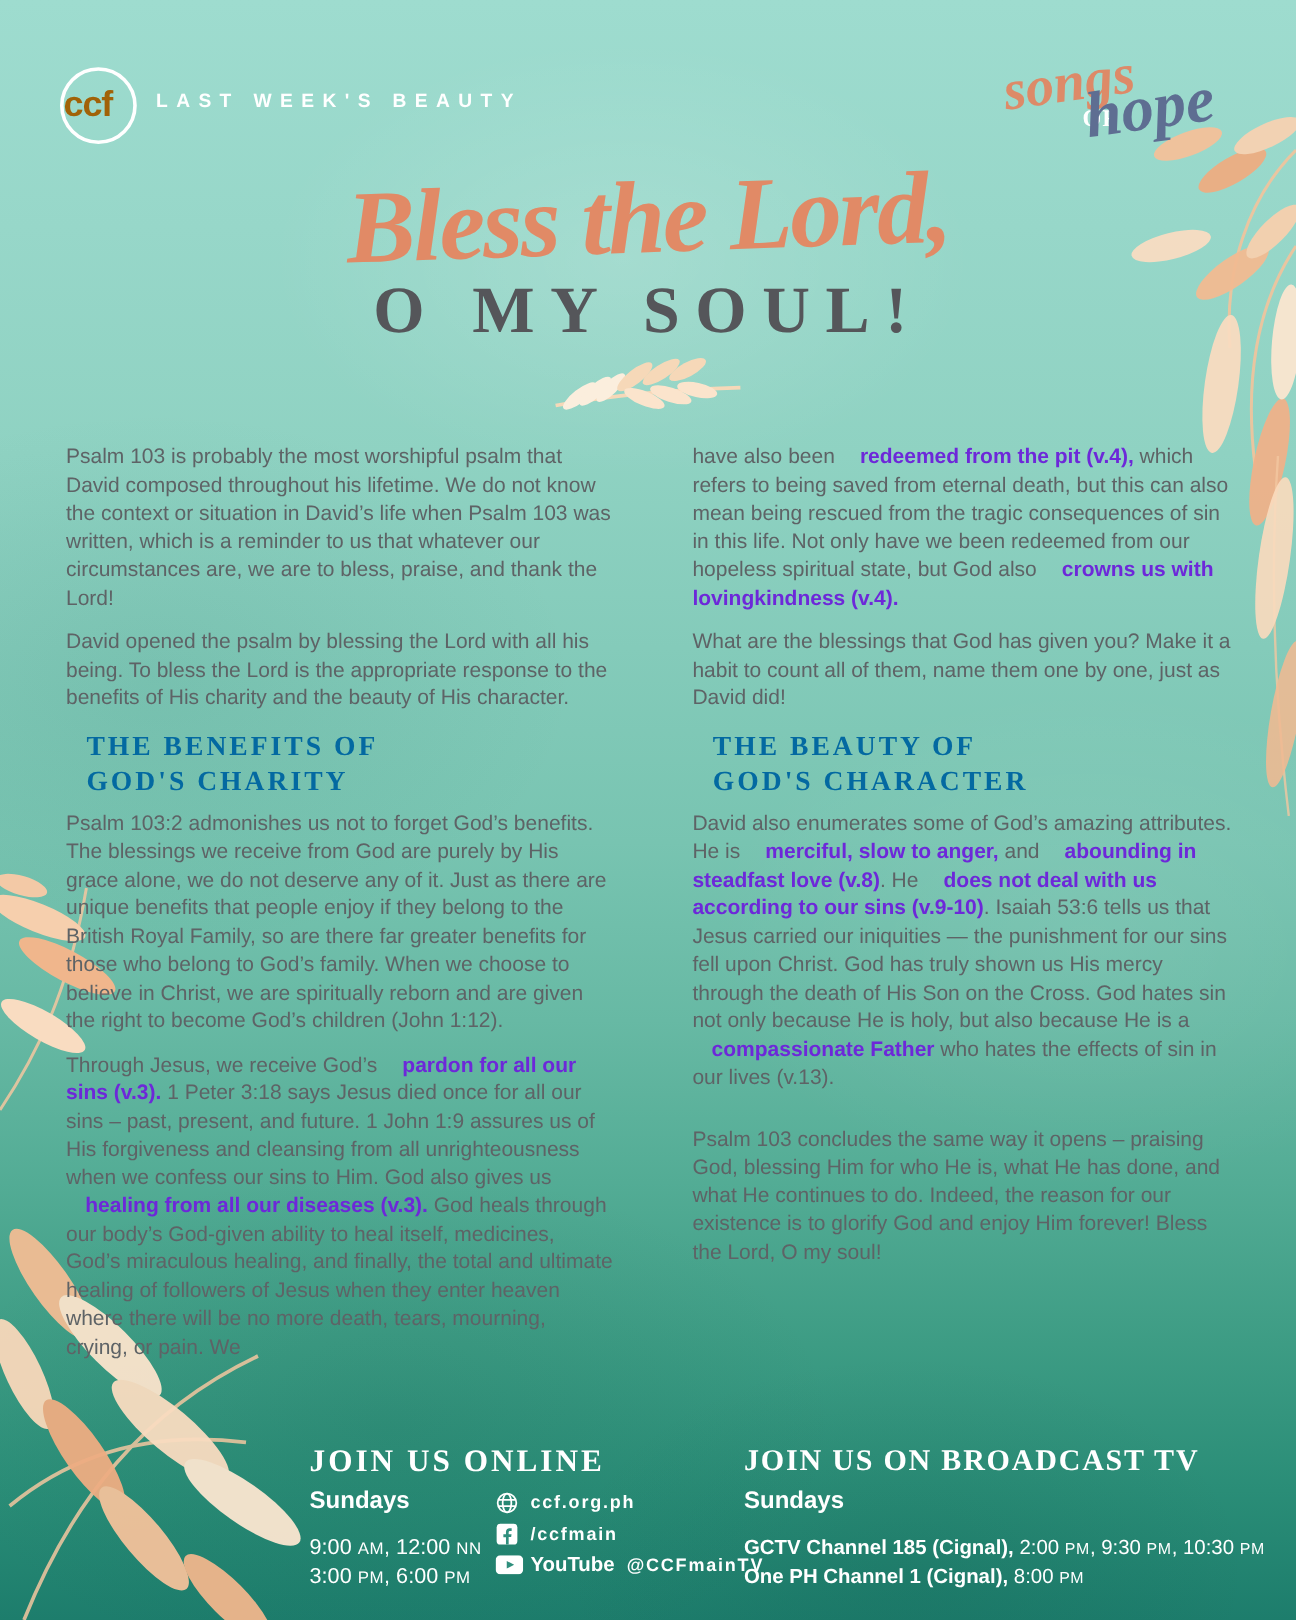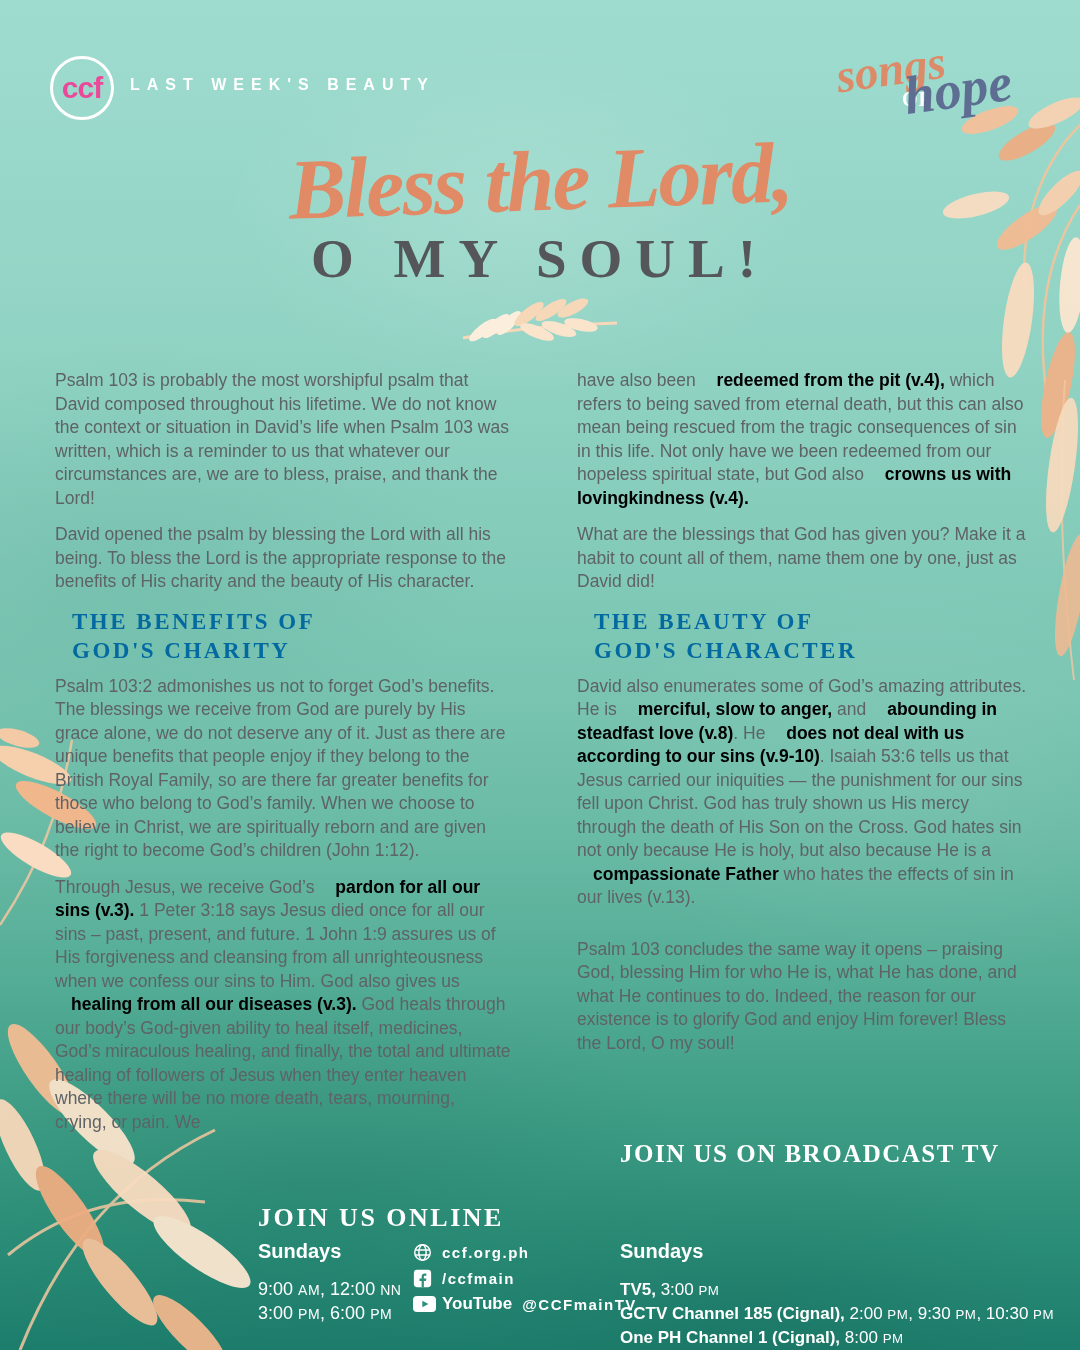--- a/index.html
+++ b/index.html
@@ -16,22 +16,22 @@
       radial-gradient(420px 260px at 48% 16%, rgba(255,255,255,.14), rgba(255,255,255,0) 70%),
       radial-gradient(500px 320px at 12% 42%, rgba(28,110,95,.10), rgba(28,110,95,0) 70%),
       radial-gradient(460px 300px at 84% 58%, rgba(255,255,255,.08), rgba(255,255,255,0) 70%),
       radial-gradient(520px 300px at 30% 88%, rgba(10,80,68,.12), rgba(10,80,68,0) 72%),
       radial-gradient(380px 240px at 70% 97%, rgba(8,70,60,.12), rgba(8,70,60,0) 75%);
   }
   .deco{position:absolute;pointer-events:none;}
 
   
   .logo{position:absolute;left:50px;top:56px;width:58px;height:58px;border:3.5px solid #fff;
-    border-radius:50%;display:flex;align-items:center;justify-content:center;
-    color:#ec4899;font-weight:bold;font-size:30px;letter-spacing:-1px;}
+    border-radius:50%;display:flex;align-items:center;
+    color:#a16207;font-weight:bold;font-size:30px;letter-spacing:-1px;}
   .kicker{position:absolute;left:130px;top:76px;color:#fff;font-weight:bold;
     font-size:16px;letter-spacing:7px;}
   .brand{position:absolute;left:828px;top:40px;width:210px;height:100px;}
   .brand-songs{position:absolute;left:8px;top:6px;font-family:"Liberation Serif","DejaVu Serif",serif;
     font-style:italic;font-weight:bold;font-size:47px;color:#dd8a68;transform:rotate(-8deg);line-height:1;}
   .brand-of{position:absolute;left:74px;top:48px;font-family:"Liberation Serif","DejaVu Serif",serif;
     font-weight:bold;font-size:20px;color:#fff;letter-spacing:1px;}
   .brand-hope{position:absolute;left:76px;top:22px;font-family:"Liberation Serif","DejaVu Serif",serif;
     font-style:italic;font-weight:bold;font-size:54px;color:#5e6e92;transform:rotate(-8deg);line-height:1;}
 
@@ -45,29 +45,29 @@
 
   
   .content{position:absolute;left:55px;top:369px;width:972px;display:flex;gap:66px;justify-content:flex-end;}
   .col{flex:0 0 auto;}
   .col-left{width:456px;}
   .col-right{width:450px;}
   .para{margin:0 0 13px 0;font-size:17.5px;line-height:23.5px;color:#5e6366;}
   .para-gap{margin-top:28px;}
   .section-heading{margin:9px 0 10px 17px;font-family:"Liberation Serif","DejaVu Serif",serif;
     font-weight:bold;font-size:23px;line-height:29px;letter-spacing:2.5px;color:#0369a1;}
-  .run-hl{color:#000000;font-weight:bold;padding-left:16px;}
+  .run-hl{color:#6d28d9;font-weight:bold;padding-left:16px;}
   .run-b{font-weight:bold;}
   .run-sc{font-size:.78em;letter-spacing:.5px;}
 
   
   .footer-heading{position:absolute;font-family:"Liberation Serif","DejaVu Serif",serif;
     font-weight:bold;color:#fff;}
   .online-heading{left:258px;top:1203px;font-size:26px;letter-spacing:2.5px;}
-  .broadcast-heading{left:620px;top:1140px;font-size:25px;letter-spacing:1.5px;}
+  .broadcast-heading{left:620px;top:1204px;font-size:25px;letter-spacing:1.5px;}
   .sched{position:absolute;color:#fff;}
   .online-schedule{left:258px;top:1240px;}
   .broadcast-schedule{left:620px;top:1240px;}
   .sched-day{font-weight:bold;font-size:20px;margin-bottom:15px;}
   .sched-line{font-size:18px;line-height:23px;}
   .broadcast-schedule .sched-line{font-size:17px;}
   .online-links{position:absolute;left:413px;top:1240px;}
   .link-row{display:flex;align-items:center;gap:10px;height:24px;margin-bottom:2px;color:#fff;}
   .link-icon{display:inline-flex;align-items:center;}
   .link-label{font-size:15px;font-weight:bold;letter-spacing:1.5px;}
@@ -216,17 +216,16 @@
       </span>
       <span class="link-wordmark">YouTube</span>
       <span class="link-label">@CCFmainTV</span>
     </div>
   </div>
 
 <div class="footer-heading broadcast-heading">JOIN US ON BROADCAST TV</div>
 <div class="sched broadcast-schedule">
   <div class="sched-day">Sundays</div>
   <div>
-      <div class="sched-line"><span class="run run-b">TV5,</span><span class="run"> 3:00 </span><span class="run run-sc">PM</span></div>
       <div class="sched-line"><span class="run run-b">GCTV Channel 185 (Cignal),</span><span class="run"> 2:00 </span><span class="run run-sc">PM</span><span class="run">, 9:30 </span><span class="run run-sc">PM</span><span class="run">, 10:30 </span><span class="run run-sc">PM</span></div>
       <div class="sched-line"><span class="run run-b">One PH Channel 1 (Cignal),</span><span class="run"> 8:00 </span><span class="run run-sc">PM</span></div>
     </div>
 </div>
 
 </body></html>

